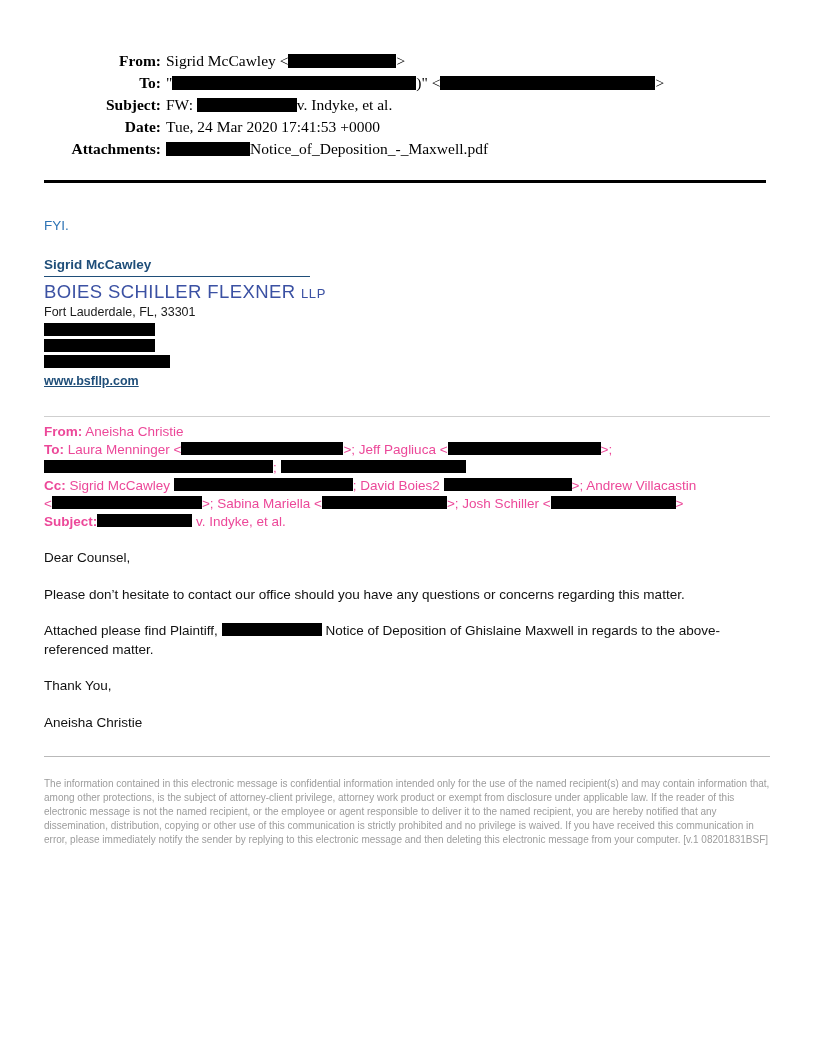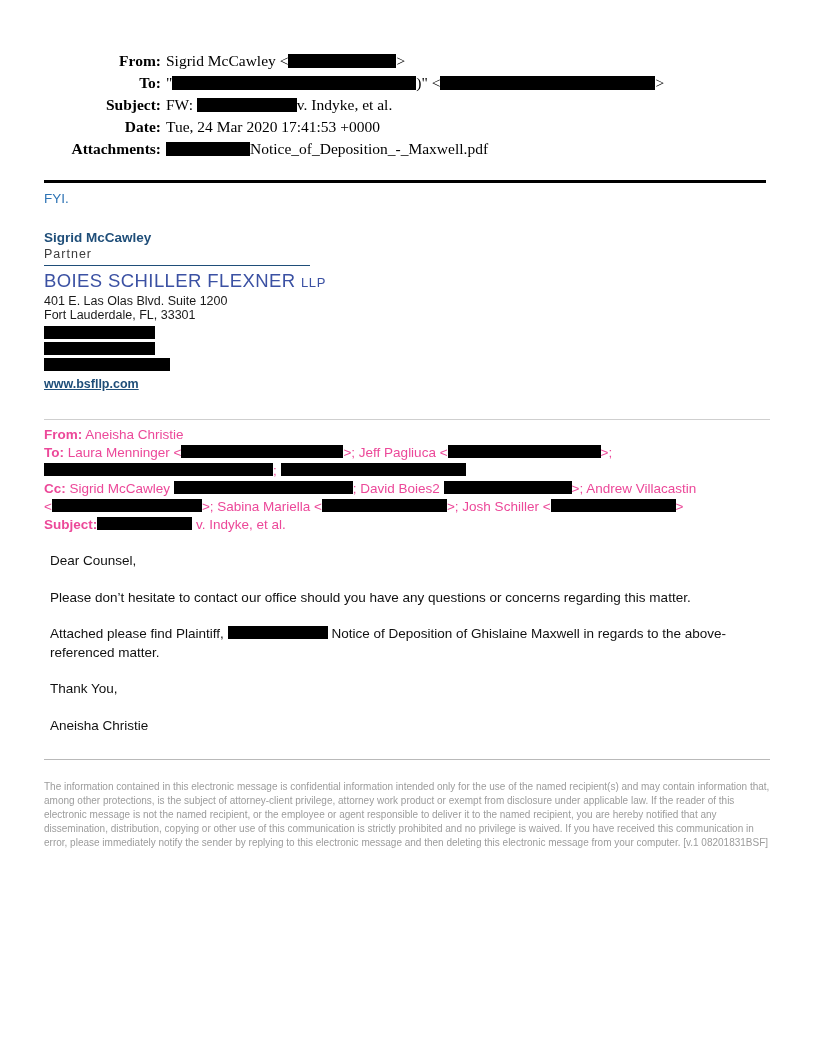--- a/index.html
+++ b/index.html
@@ -15,41 +15,41 @@
   .hrow{display:flex;}
   .hlbl{width:117px;min-width:117px;text-align:right;font-weight:bold;}
   .hval{padding-left:5px;white-space:nowrap;}
 
   .redact{display:inline-block;background:#000;height:13px;vertical-align:-1px;}
   .tophdr .redact{height:14px;vertical-align:-2px;}
 
   .rule-black{height:3px;background:#000;margin-top:20px;width:722px;}
 
   
-  .fyi{margin-top:8px;font-size:13.5px;color:var(--fyi-blue,#2E74B5);line-height:16px;}
+  .fyi{margin-top:35px;font-size:13.5px;color:var(--fyi-blue,#2E74B5);line-height:16px;}
   .sig-name{margin-top:23px;font-size:13.5px;font-weight:bold;color:var(--name-blue,#1F4E79);line-height:16px;}
   .sig-title{font-size:12.5px;color:#3d3d3d;letter-spacing:1px;line-height:16px;}
   .sig-rule{width:266px;height:0;border-top:1.5px solid var(--name-blue,#1F4E79);margin-top:3px;}
   .sig-firm{margin-top:4px;font-size:18.5px;color:var(--logo-blue,#3B51A3);letter-spacing:.4px;line-height:22px;}
   .sig-firm .llp{font-size:13px;letter-spacing:.6px;}
   .sig-addr{font-size:12.5px;color:#1a1a1a;line-height:14px;}
   .sig-addr:first-of-type{margin-top:2px;}
   .sig-bars{margin-top:4px;}
   .sig-bars .bar{background:#000;height:13px;margin-bottom:3px;}
   .sig-link{display:inline-block;margin-top:1px;font-size:12.5px;font-weight:bold;color:var(--name-blue,#1F4E79);}
 
   
   .rule-gray{height:1px;background:#cfcfcf;margin-top:27px;width:726px;}
   .fwdhdr{margin-top:6px;font-size:13.5px;line-height:18px;color:#ec4899;}
   .fline .b{font-weight:bold;}
   .fline{white-space:nowrap;}
 
   
   .body-text{font-size:13.5px;line-height:18.5px;color:#111;}
-  .body-text p{margin:18px 0 0 6px;max-width:726px;}
+  .body-text p{margin:18px 0 0 0;max-width:726px;}
 
   .rule-gray2{height:1px;background:#b9b9b9;margin-top:24px;width:726px;}
 
   
   .disclaimer{margin-top:20px;max-width:726px;font-size:10px;line-height:14px;color:#9c9c9c;}
 </style>
 </head>
 <body>
 
 <div class="doc">
@@ -75,24 +75,22 @@
         <span class="hlbl">Attachments:</span>
         <span class="hval"><span class="redact" style="width: 84px;"></span><span>Notice_of_Deposition_-_Maxwell.pdf</span></span>
       </div>
     </div>
 
   <div class="rule-black"></div>
 
   <div class="fyi">FYI.</div>
 
   <div class="sig-name">Sigrid McCawley</div>
-  <div class="sig-title">Partner</div>
   <div class="sig-rule"></div>
   <div class="sig-firm"><span>BOIES SCHILLER FLEXNER</span> <span class="llp">LLP</span></div>
-  <div class="sig-addr">401 E. Las Olas Blvd. Suite 1200</div>
   <div class="sig-addr">Fort Lauderdale, FL, 33301</div>
   <div class="sig-bars">
       <div class="bar" style="width: 111px;"></div>
       <div class="bar" style="width: 111px;"></div>
       <div class="bar" style="width: 126px;"></div>
     </div>
   <a class="sig-link" href="#">www.bsfllp.com</a>
 
   <div class="rule-gray"></div>
 

